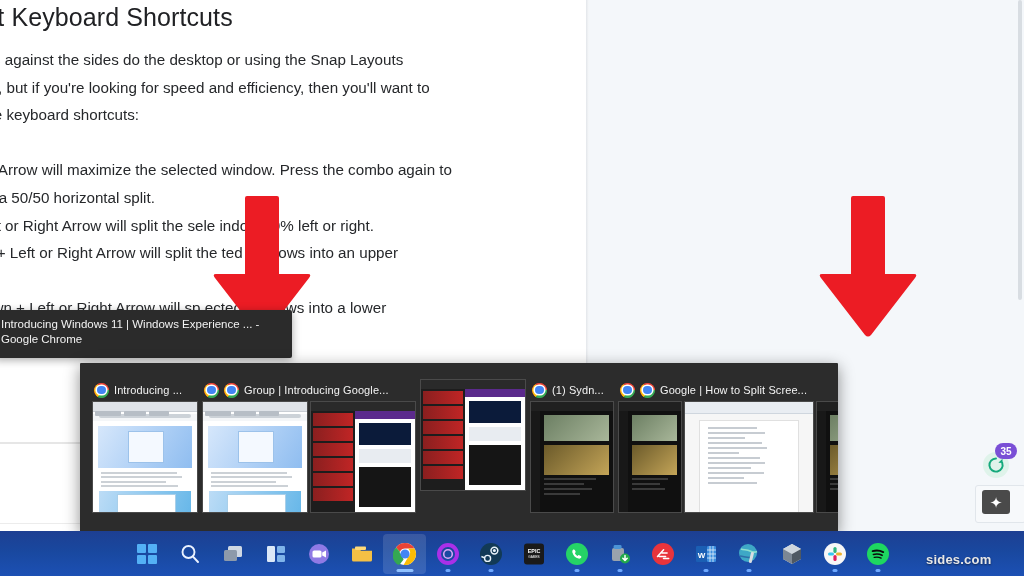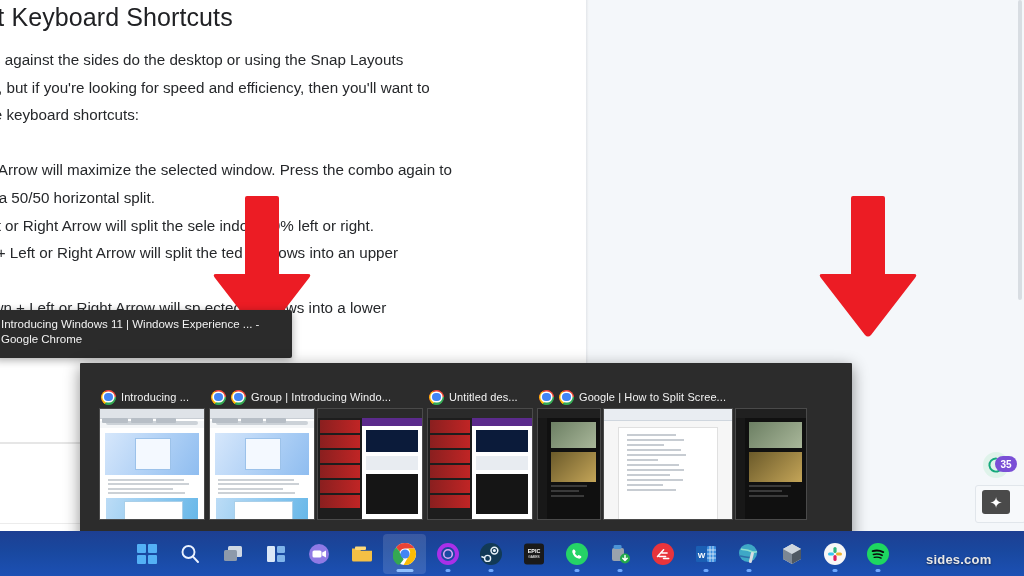--- a/index.html
+++ b/index.html
@@ -44,21 +44,21 @@
   
   .tooltip{position:absolute;left:-6px;top:310px;width:298px;height:48px;
      background:#2b2b2b;color:#f2f2f2;border-radius:2px;
      box-shadow:0 2px 8px rgba(0,0,0,.35);}
   .tooltip span{display:block;font-size:11.5px;line-height:15px;padding-left:7px;}
   .tooltip .t1{padding-top:7px;}
 
   
   .flyout{position:absolute;left:80px;top:363px;width:742px;height:153px;
      background:#2c2c2c;border-radius:1px;box-shadow:0 4px 16px rgba(0,0,0,.45);
-     display:flex;align-items:flex-start;padding:15px;overflow:hidden;}
+     display:flex;align-items:flex-start;padding:8px;overflow:hidden;}
   .thumb-group{position:relative;display:flex;flex-direction:column;margin-top:8px;}
   .thumb-head{display:flex;align-items:center;height:22px;padding-left:6px;gap:5px;}
   .chrome-ico{width:15px;height:15px;border-radius:50%;flex:0 0 auto;position:relative;overflow:hidden;
      background:conic-gradient(from -35deg,#ea4335 0deg 115deg,#fbbc05 115deg 130deg,#34a853 130deg 245deg,#fbbc05 245deg 250deg,#ea4335 250deg 360deg);}
   .chrome-ico::before{content:"";position:absolute;inset:0;border-radius:50%;
      background:conic-gradient(from 90deg,#34a853 0deg 120deg,#fbbc05 120deg 240deg,#ea4335 240deg 360deg);}
   .chrome-ico::after{content:"";position:absolute;left:3.4px;top:3.4px;width:8.2px;height:8.2px;border-radius:50%;
      background:#4285f4;box-shadow:0 0 0 1.6px #fff;}
   .thumb-label{color:#f3f3f3;font-size:11px;white-space:nowrap;font-weight:500;letter-spacing:.1px;}
   .thumb-row{display:flex;gap:2px;padding-left:4px;}
@@ -99,21 +99,21 @@
   .vid-app .v-rail{width:9px;background:#181818;}
   .vid-app .v-main{flex:1;padding:4px;}
   .vid-app .v-main .ph{height:26px;margin-bottom:4px;background:linear-gradient(135deg,#6c7f63,#a9b79a);}
   .vid-app .v-main .ph2{height:30px;background:linear-gradient(135deg,#6b5a2a,#c4a558);}
   .vid-app .v-main i{display:block;height:2px;margin-top:3px;background:#3a3a3a;}
 
   
   .rw-green{position:absolute;left:983px;top:452px;width:26px;height:26px;border-radius:50%;
      background:#dff3ea;display:flex;align-items:center;justify-content:center;}
   .rw-green svg{display:block;}
-  .rw-badge{position:absolute;left:995px;top:456px;width:22px;height:16px;border-radius:8px;background:#7a4fd6;
+  .rw-badge{position:absolute;left:995px;top:443px;width:22px;height:16px;border-radius:8px;background:#7a4fd6;
      color:#fff;font-size:10px;font-weight:700;display:flex;align-items:center;justify-content:center;}
   .rw-card{position:absolute;left:975px;top:485px;width:49px;height:36px;background:#f7f9fb;
      border:1px solid #e1e6eb;border-radius:3px;}
   .rw-sparkle{position:absolute;left:982px;top:490px;width:28px;height:24px;background:#4a4a4a;border-radius:3px;
      display:flex;align-items:center;justify-content:center;color:#fff;font-size:15px;line-height:1;}
 
   
   .taskbar{position:absolute;left:0;bottom:0;width:1024px;height:45px;
      background:linear-gradient(180deg,#1d3f92 0%,#19489f 45%,#1c50b4 100%);
      display:flex;align-items:center;justify-content:center;gap:0;}
@@ -200,21 +200,21 @@
             </div>
           <div class="mini-hero2"></div>
         </div>
       </div>
     </div>
 
     <div class="thumb-group">
       <div class="thumb-head">
         <div class="chrome-ico"></div>
         <div class="chrome-ico"></div>
-        <div class="thumb-label">Group | Introducing Windo...</div>
+        <div class="thumb-label">Group | Introducing Google...</div>
       </div>
       <div class="thumb-row">
         <div class="thumb">
           <div class="mini-bar"><i style="width:26px"></i><i style="width:22px"></i><i style="width:20px"></i></div>
           <div class="mini-url">
               <i></i>
             </div>
           <div class="mini-hero"></div>
           <div class="mini-lines">
               <i style="width:86%"></i>
@@ -240,24 +240,20 @@
                 <div class="blk"></div>
                 <div class="wht"></div>
                 <div class="lst"></div>
             </div>
           </div>
         </div>
       </div>
     </div>
 
     <div class="thumb-group">
-      <div class="thumb-head">
-        <div class="chrome-ico"></div>
-        <div class="thumb-label">Untitled des...</div>
-      </div>
       <div class="thumb-row">
         <div class="thumb dark-app">
           <div class="d-top"></div>
           <div class="d-body">
             <div class="d-left">
                 <i></i>
                 <i></i>
                 <i></i>
                 <i></i>
                 <i></i>
@@ -268,20 +264,42 @@
                 <div class="blk"></div>
                 <div class="wht"></div>
                 <div class="lst"></div>
             </div>
           </div>
         </div>
       </div>
     </div>
 
 
+    <div class="thumb-group">
+      <div class="thumb-head">
+        <div class="chrome-ico"></div>
+        <div class="thumb-label">(1) Sydn...</div>
+      </div>
+      <div class="thumb-row">
+        <div class="thumb vid-app" style="width:82px">
+          <div class="v-top"></div>
+          <div class="v-body">
+            <div class="v-rail"></div>
+            <div class="v-main">
+              <div class="ph"></div>
+                <div class="ph2"></div>
+              <i style="width:80%"></i>
+                <i style="width:62%"></i>
+                <i style="width:74%"></i>
+                <i style="width:55%"></i>
+            </div>
+          </div>
+        </div>
+      </div>
+    </div>
 
     <div class="thumb-group">
       <div class="thumb-head">
         <div class="chrome-ico"></div>
         <div class="chrome-ico"></div>
         <div class="thumb-label">Google | How to Split Scree...</div>
       </div>
       <div class="thumb-row">
         <div class="thumb vid-app" style="width:62px">
           <div class="v-top"></div>

